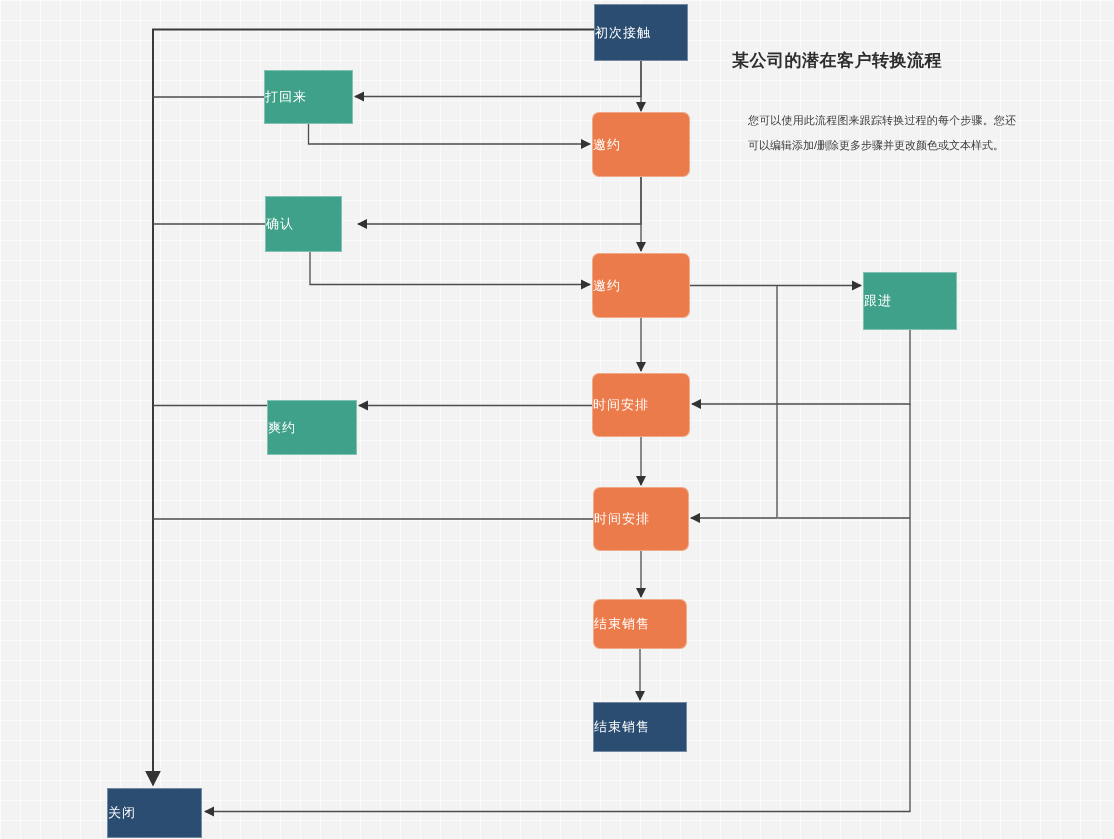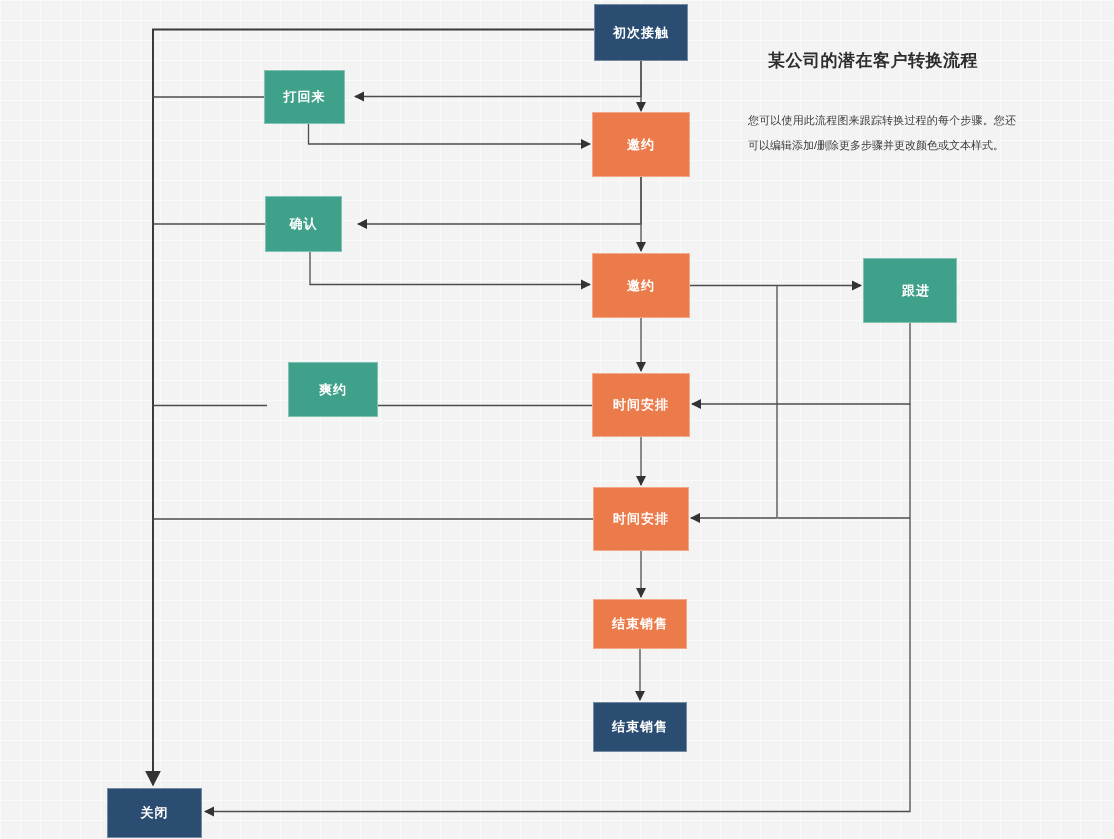--- a/index.html
+++ b/index.html
@@ -37,35 +37,35 @@
     stroke-width: 1.3;
   }
   .edge-layer polyline.trunk {
     stroke: #3a3a3a;
     stroke-width: 2;
   }
   .node {
     position: absolute;
     display: flex;
     align-items: center;
-    justify-content: center;
+    justify-content: flex-start;
     color: #ffffff;
     font-size: 13px;
-    font-weight: bold;
+    font-weight: normal;
     letter-spacing: 1px;
     box-sizing: border-box;
     border: 1px solid rgba(255,255,255,0.35);
     cursor: default;
   }
   .node.navy   { background: #2a4d71; }
-  .node.orange { background: #ec7b4b; }
+  .node.orange { background: #ec7b4b; border-radius: 7px; }
   .node.green  { background: #3fa189; }
   .diagram-title {
     position: absolute;
-    left: 740px;
+    left: 704px;
     top: 49px;
     width: 266px;
     text-align: center;
     font-size: 17px;
     font-weight: bold;
     color: #2d2d2d;
     letter-spacing: 0.5px;
   }
   .diagram-description {
     position: absolute;
@@ -112,41 +112,41 @@
     <polyline points="264,97 153,97"></polyline>
     <polyline points="265,224 153,224"></polyline>
     <polyline points="267,405.5 153,405.5"></polyline>
     <polyline points="593,519 153,519"></polyline>
   </svg>
 
   <div class="node navy" style="left:594px; top:4px; width:94px; height:57px;">
     <span>初次接触</span>
   </div>
 
-  <div class="node green" style="left:264px; top:70px; width:81px; height:54px;">
+  <div class="node green" style="left:264px; top:70px; width:89px; height:54px;">
     <span>打回来</span>
   </div>
 
   <div class="node orange" style="left:592px; top:112px; width:98px; height:65px;">
     <span>邀约</span>
   </div>
 
   <div class="node green" style="left:265px; top:196px; width:77px; height:56px;">
     <span>确认</span>
   </div>
 
   <div class="node orange" style="left:592px; top:253px; width:98px; height:65px;">
     <span>邀约</span>
   </div>
 
-  <div class="node green" style="left:863px; top:258px; width:94px; height:65px;padding-left:12px;">
+  <div class="node green" style="left:863px; top:272px; width:94px; height:58px;">
     <span>跟进</span>
   </div>
 
-  <div class="node green" style="left:267px; top:362px; width:90px; height:55px;margin-left:21px;">
+  <div class="node green" style="left:267px; top:400px; width:90px; height:55px;">
     <span>爽约</span>
   </div>
 
   <div class="node orange" style="left:592px; top:373px; width:98px; height:64px;">
     <span>时间安排</span>
   </div>
 
   <div class="node orange" style="left:593px; top:487px; width:96px; height:64px;">
     <span>时间安排</span>
   </div>

